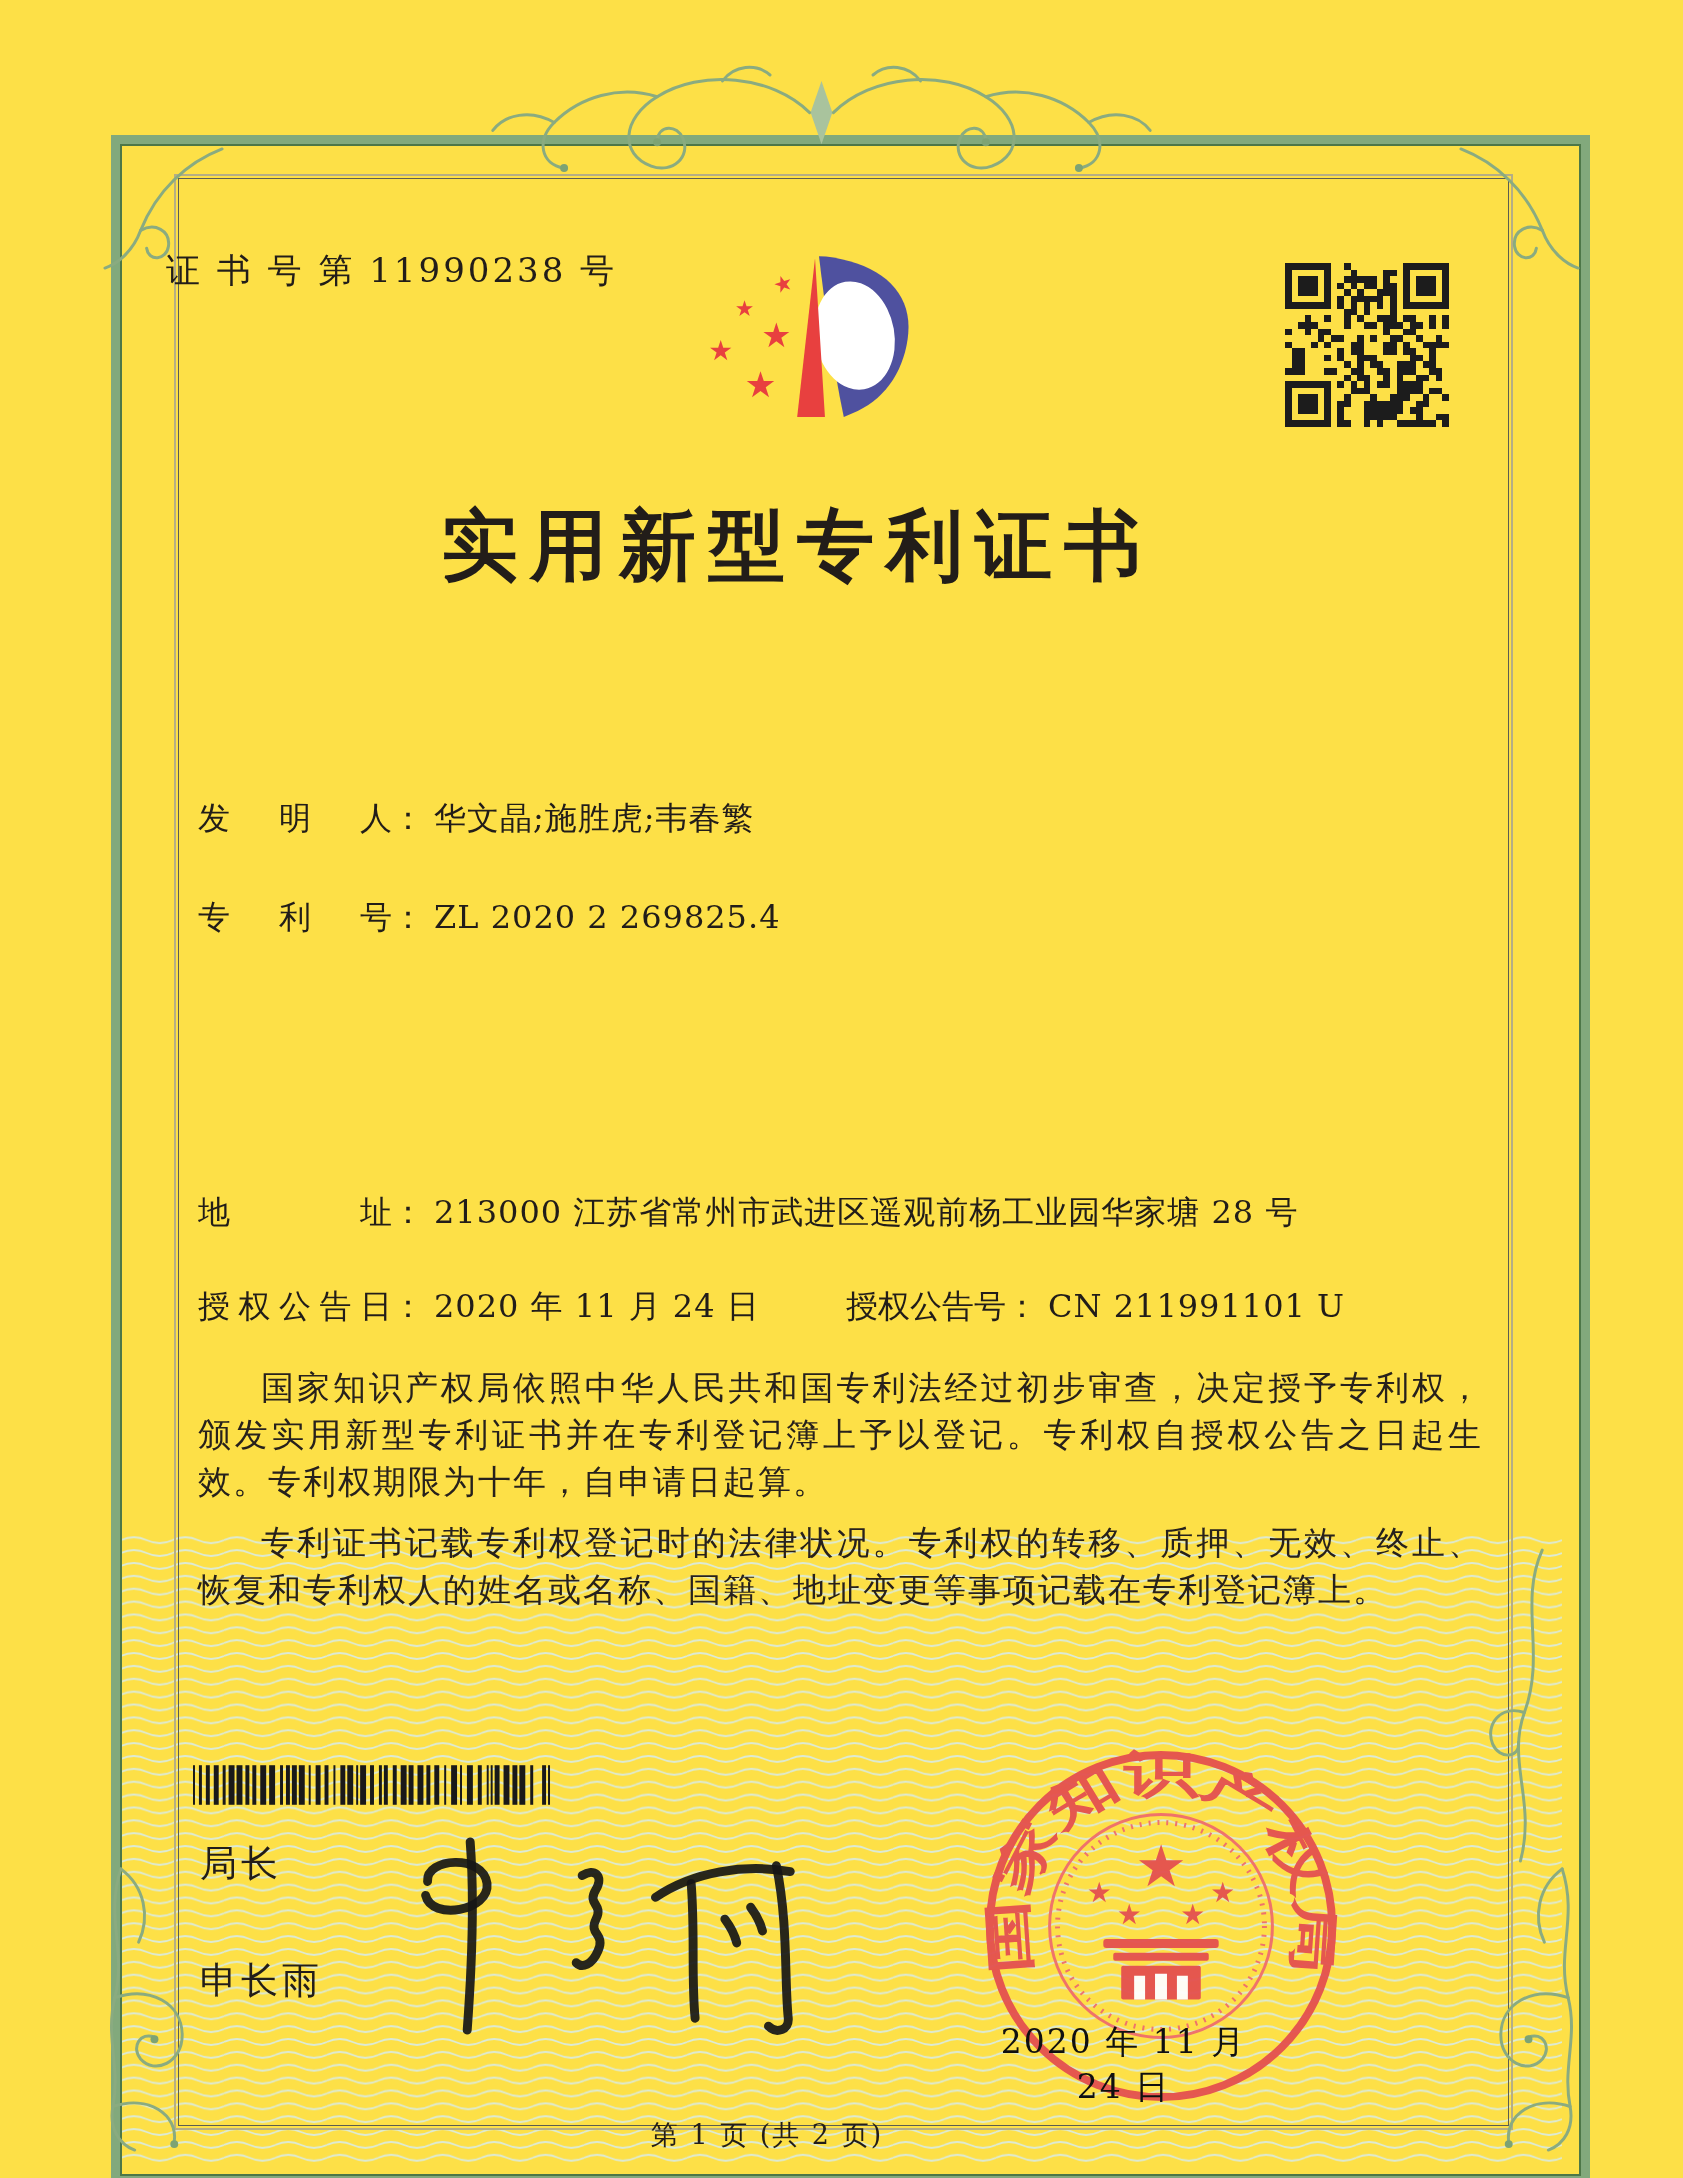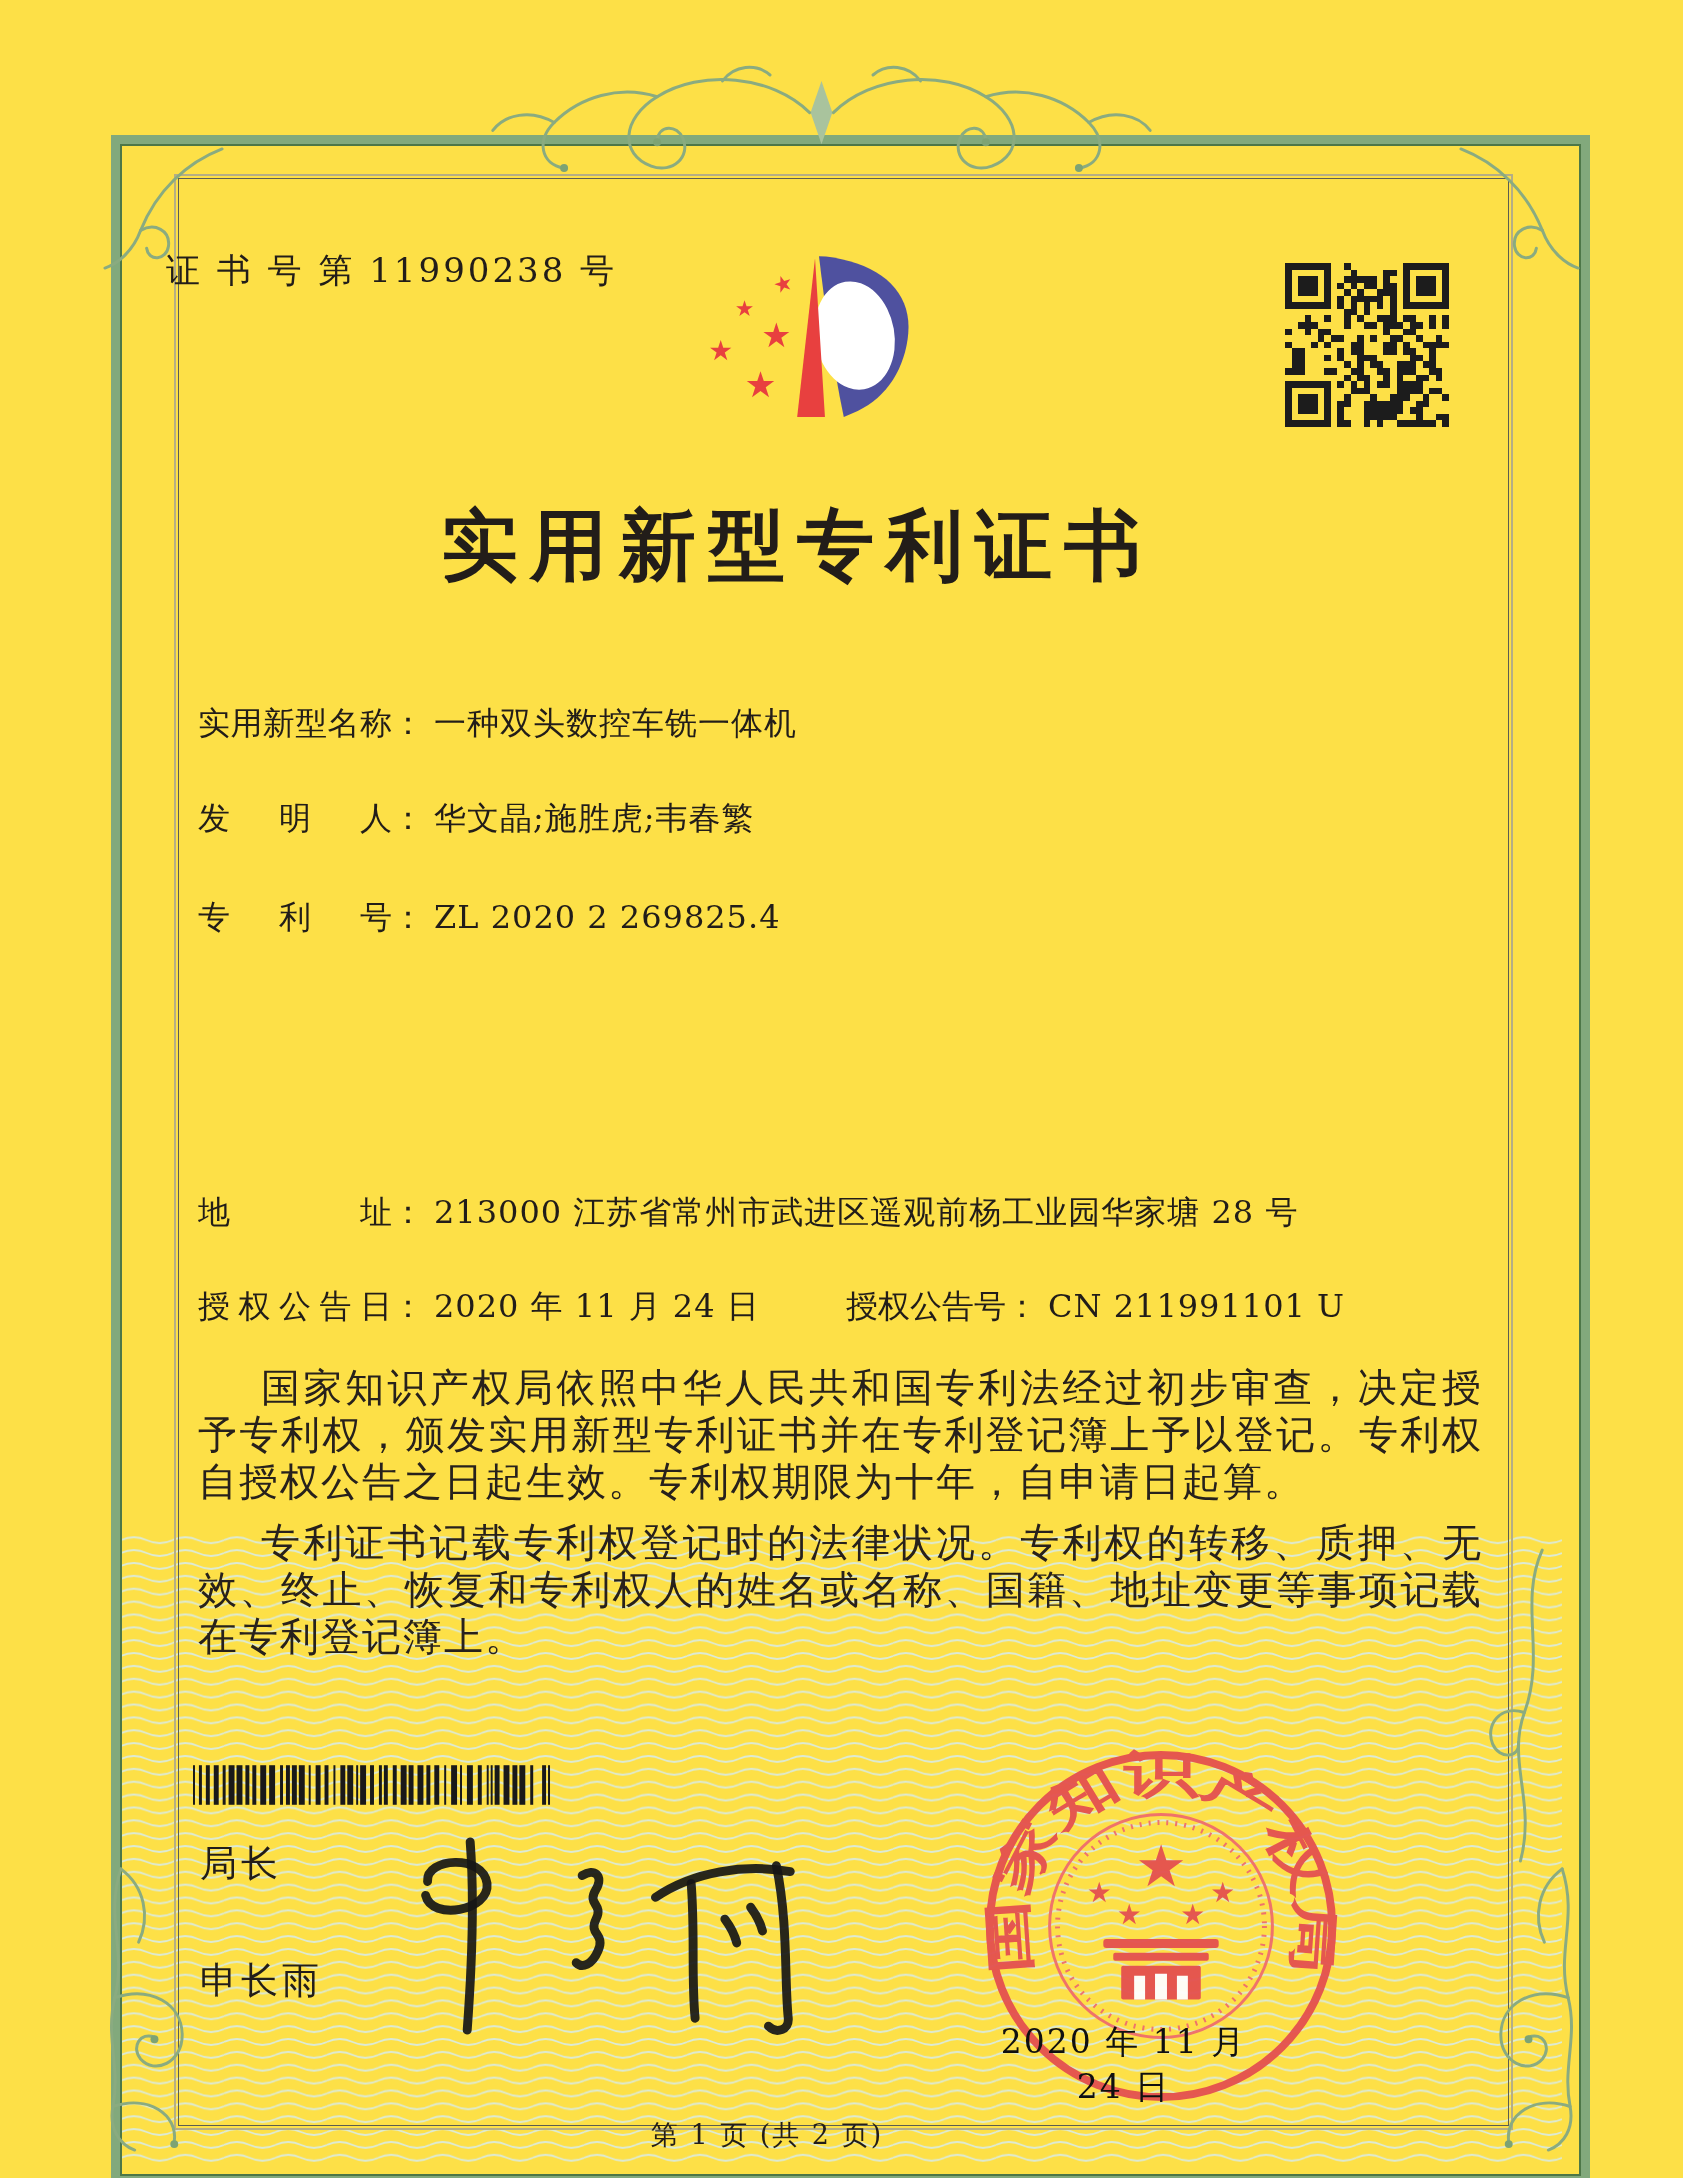--- a/index.html
+++ b/index.html
@@ -26,21 +26,21 @@
          font-size:77px;font-weight:bold;letter-spacing:12px;z-index:3;}
   
   .row{position:absolute;left:198px;white-space:nowrap;font-size:32px;z-index:3;}
   .lbl{display:inline-block;width:194px;text-align:justify;text-align-last:justify;vertical-align:baseline;}
   .colon{display:inline-block;margin-right:10px;}
   .val{letter-spacing:1px;}
   .grant2{position:absolute;left:648px;top:0;white-space:nowrap;}
   .grant2 .lbl2{display:inline-block;}
   
   .body-text{position:absolute;left:198px;top:1364px;width:1285px;z-index:3;
-             font-size:39px;line-height:47px;letter-spacing:2px;text-align:justify;color:#27211c;}
+             font-size:33px;line-height:47px;letter-spacing:2px;text-align:justify;color:#27211c;}
   .body-text p{margin:0 0 14px 0;text-indent:63px;}
   
   .barcode{position:absolute;left:193px;top:1765px;width:358px;height:40px;z-index:3;}
   .barcode svg{fill:#191919;}
   .signer-title{position:absolute;left:200px;top:1839px;font-size:37px;letter-spacing:4px;z-index:3;}
   .signer-name{position:absolute;left:200px;top:1956px;font-size:37px;letter-spacing:4px;z-index:3;}
   .signature{position:absolute;left:376px;top:1824px;width:446px;height:218px;z-index:3;}
   .signature path{fill:none;stroke:#161616;stroke-width:9;stroke-linecap:round;stroke-linejoin:round;opacity:.92;}
   .seal{position:absolute;left:972px;top:1737px;width:378px;height:378px;z-index:2;opacity:.95;}
   .seal-date{position:absolute;left:985px;top:2020px;width:277px;text-align:center;
@@ -440,23 +440,20 @@
         <rect x="19" y="24" width="1" height="1"></rect>
         <rect x="20" y="24" width="1" height="1"></rect>
         <rect x="21" y="24" width="1" height="1"></rect>
         <rect x="22" y="24" width="1" height="1"></rect>
         <rect x="24" y="24" width="1" height="1"></rect>
       </svg>
   </div>
 
   <div class="title">实用新型专利证书</div>
 
-  <div class="row" style="top:702px;">
-    <span class="lbl">实用新型名称</span><span class="colon">：</span><span class="val">一种双头数控车铣一体机</span>
-  </div>
   <div class="row" style="top:797px;">
     <span class="lbl">发明人</span><span class="colon">：</span><span class="val">华文晶;施胜虎;韦春繁</span>
   </div>
   <div class="row" style="top:896px;">
     <span class="lbl">专利号</span><span class="colon">：</span><span class="val">ZL 2020 2 269825.4</span>
   </div>
   <div class="row" style="top:1191px;">
     <span class="lbl">地址</span><span class="colon">：</span><span class="val">213000 江苏省常州市武进区遥观前杨工业园华家塘 28 号</span>
   </div>
   <div class="row" style="top:1285px;width:1287px;">

